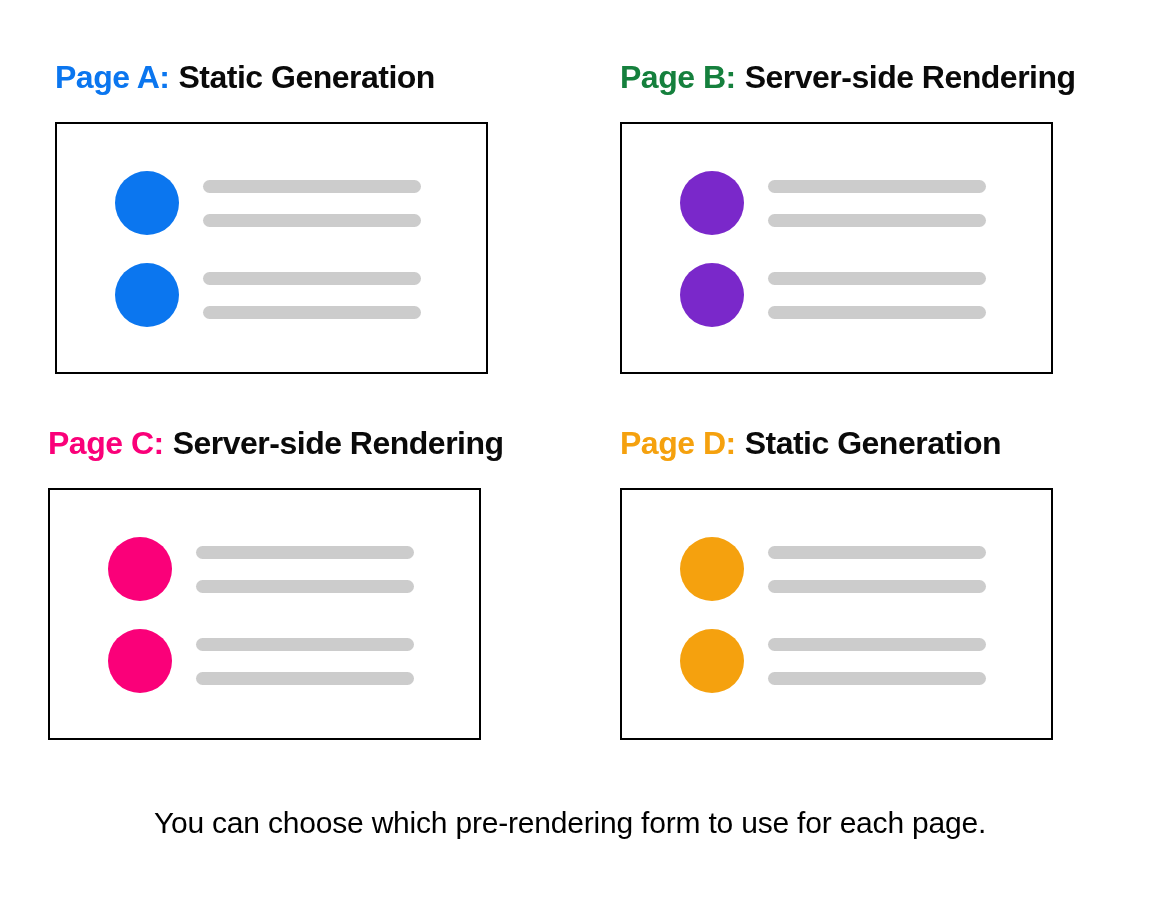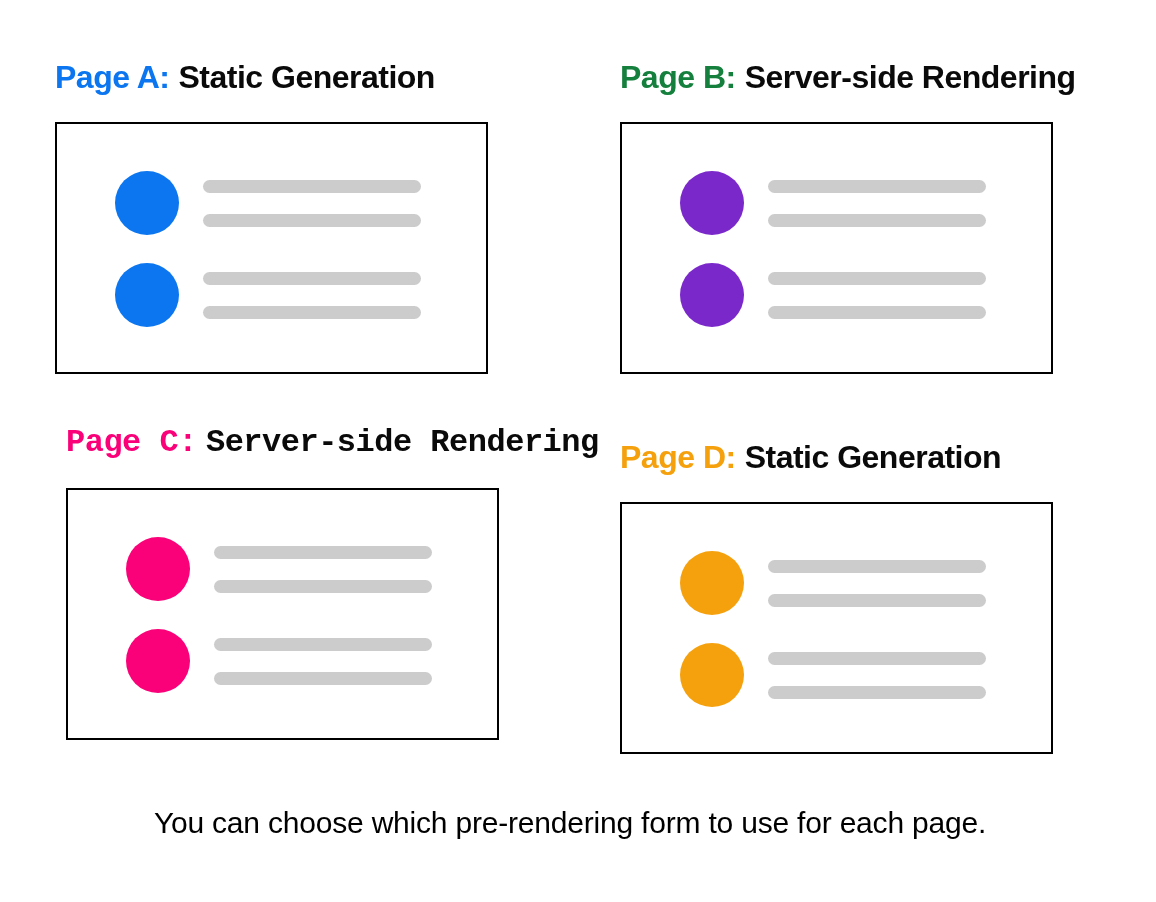--- a/index.html
+++ b/index.html
@@ -9,22 +9,22 @@
     width: 1156px;
     height: 902px;
     background: #ffffff;
     font-family: "Liberation Sans", sans-serif;
     overflow: hidden;
     padding-left: 40px;
   }
   .panel { position: absolute; width: 433px; }
   .panel-a { left: 55px;  top: 58px; }
   .panel-b { left: 620px; top: 58px; }
-  .panel-c { left: 66px;  top: 424px; font-family: Liberation Mono, monospace; }
-  .panel-d { left: 620px; top: 438px; }
+  .panel-c { left: 48px;  top: 424px; }
+  .panel-d { left: 620px; top: 424px; }
   .panel-title {
     font-size: 32px;
     font-weight: 700;
     letter-spacing: -0.5px;
     line-height: 38px;
     color: #0a0a0a;
     white-space: nowrap;
   }
   .panel-title .page-label { margin-right: 9px; }
   .preview-box {

